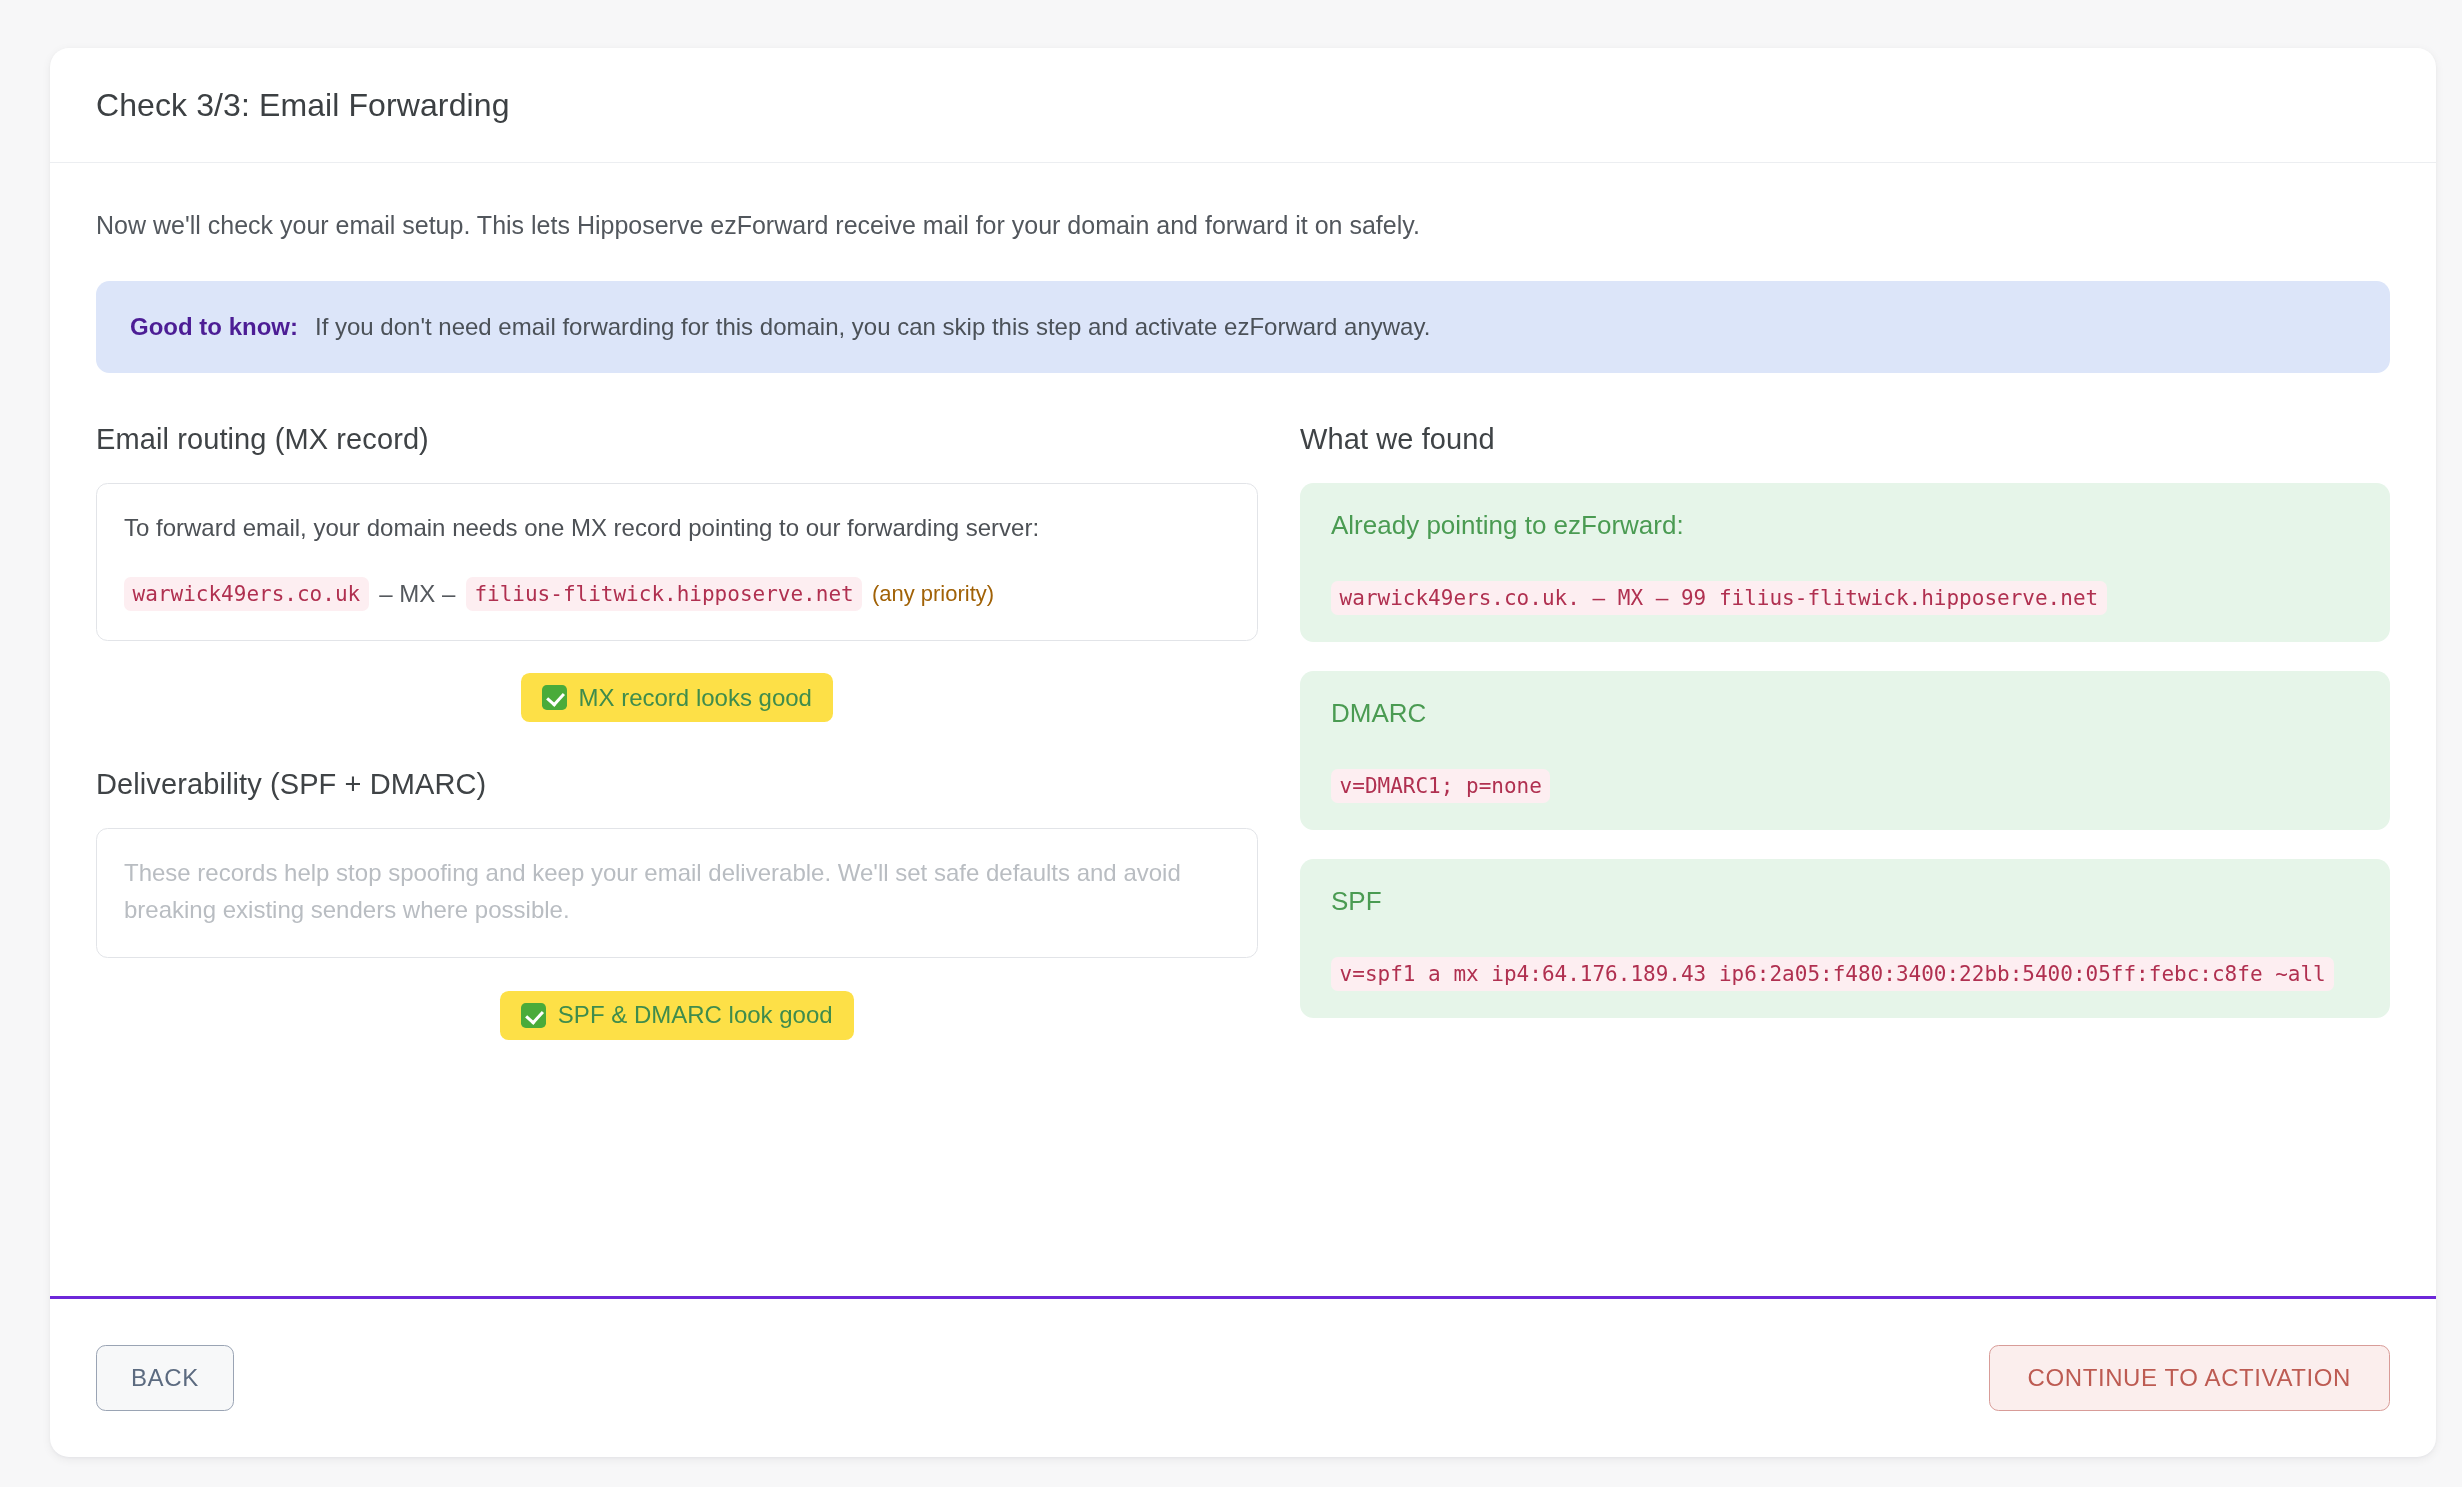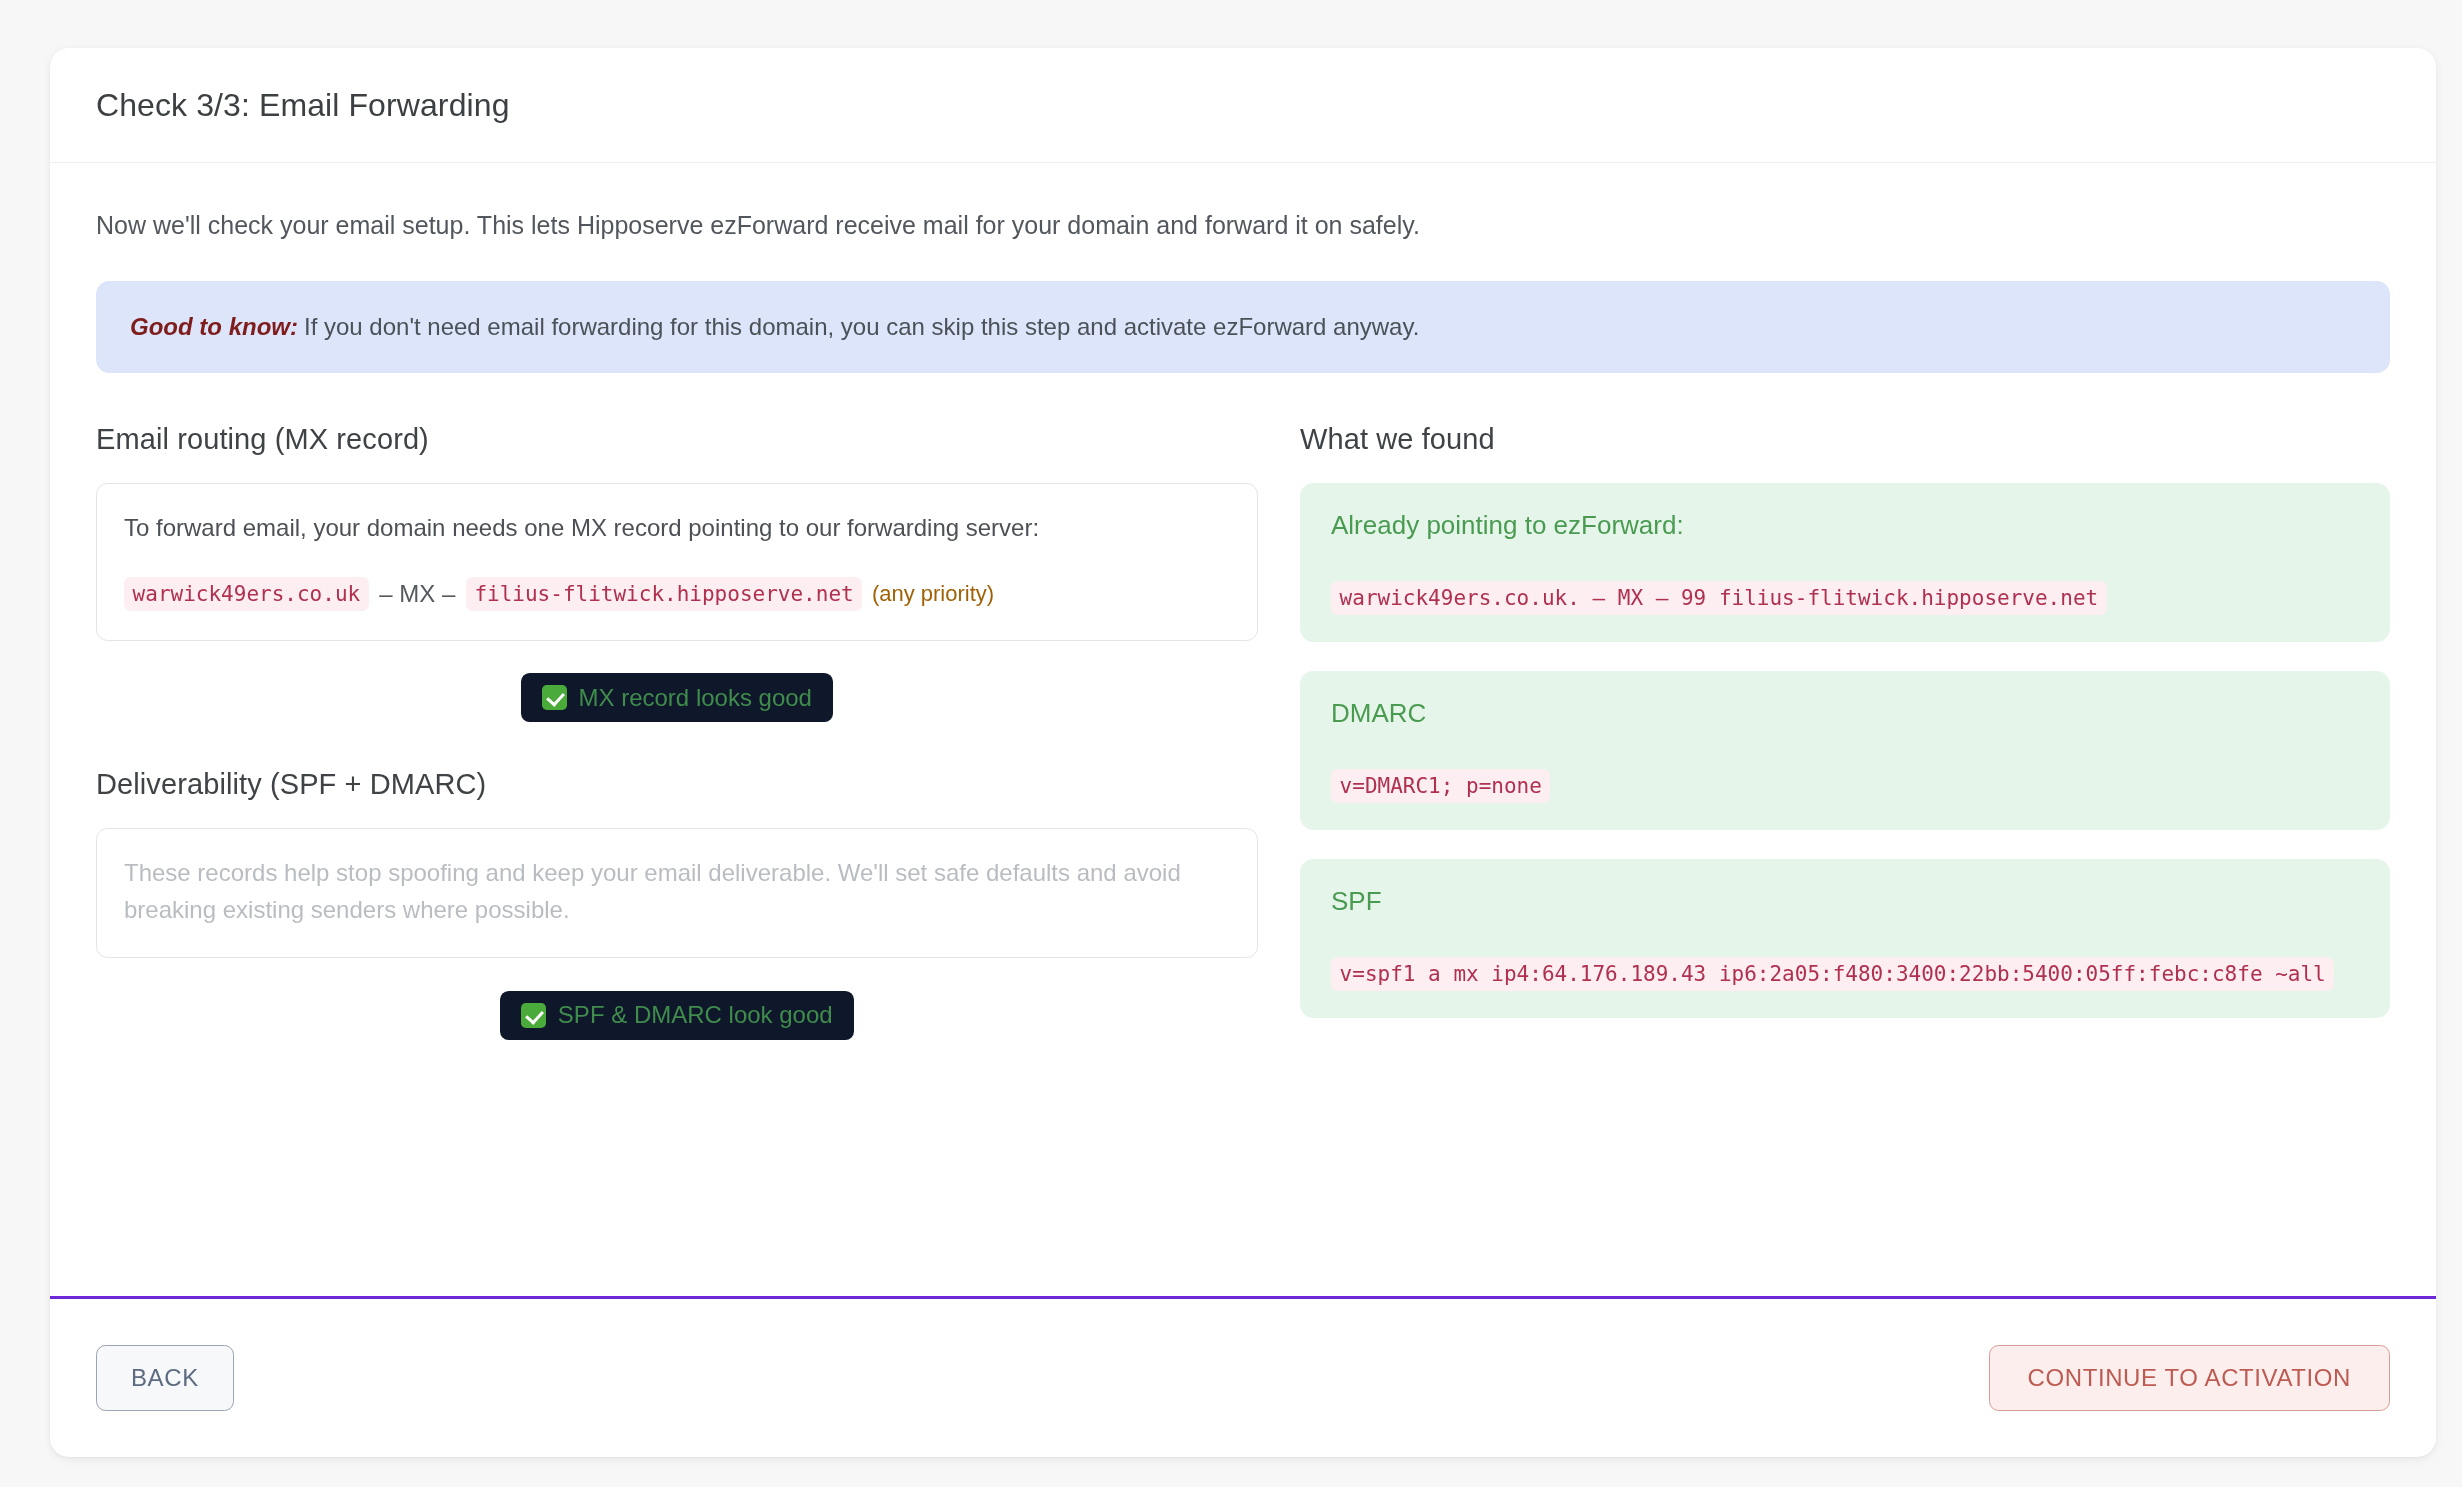--- a/index.html
+++ b/index.html
@@ -68,23 +68,22 @@
     font-size: 24px;
     line-height: 1.4;
     color: #4b5158;
     margin-bottom: 50px;
     min-height: 80px;
     display: flex;
     align-items: center;
   }
   .info-banner b {
     font-weight: 700;
-    color: #7f1d1d;
-    margin-right: 6px;
-    font-style: italic;
+    color: #4c1d95;
+    margin-right: 17px;
   }
 
   .columns {
     display: flex;
     gap: 42px;
   }
   .col-left { width: 1162px; flex: 0 0 1162px; }
   .col-right { flex: 1 1 auto; }
 
   .section-heading {
@@ -137,21 +136,21 @@
     display: inline-block;
     padding-left: 9.6px;
   }
 
   .status-row {
     display: flex;
     justify-content: center;
     margin-top: 32.5px;
   }
   .status-badge {
-    background: #0f172a;
+    background: #fde047;
     color: #3f8c4c;
     border-radius: 8.6px;
     font-size: 24px;
     padding: 10.5px 21px;
     display: inline-flex;
     align-items: center;
     gap: 11.5px;
     white-space: nowrap;
   }
   .check-emoji {

